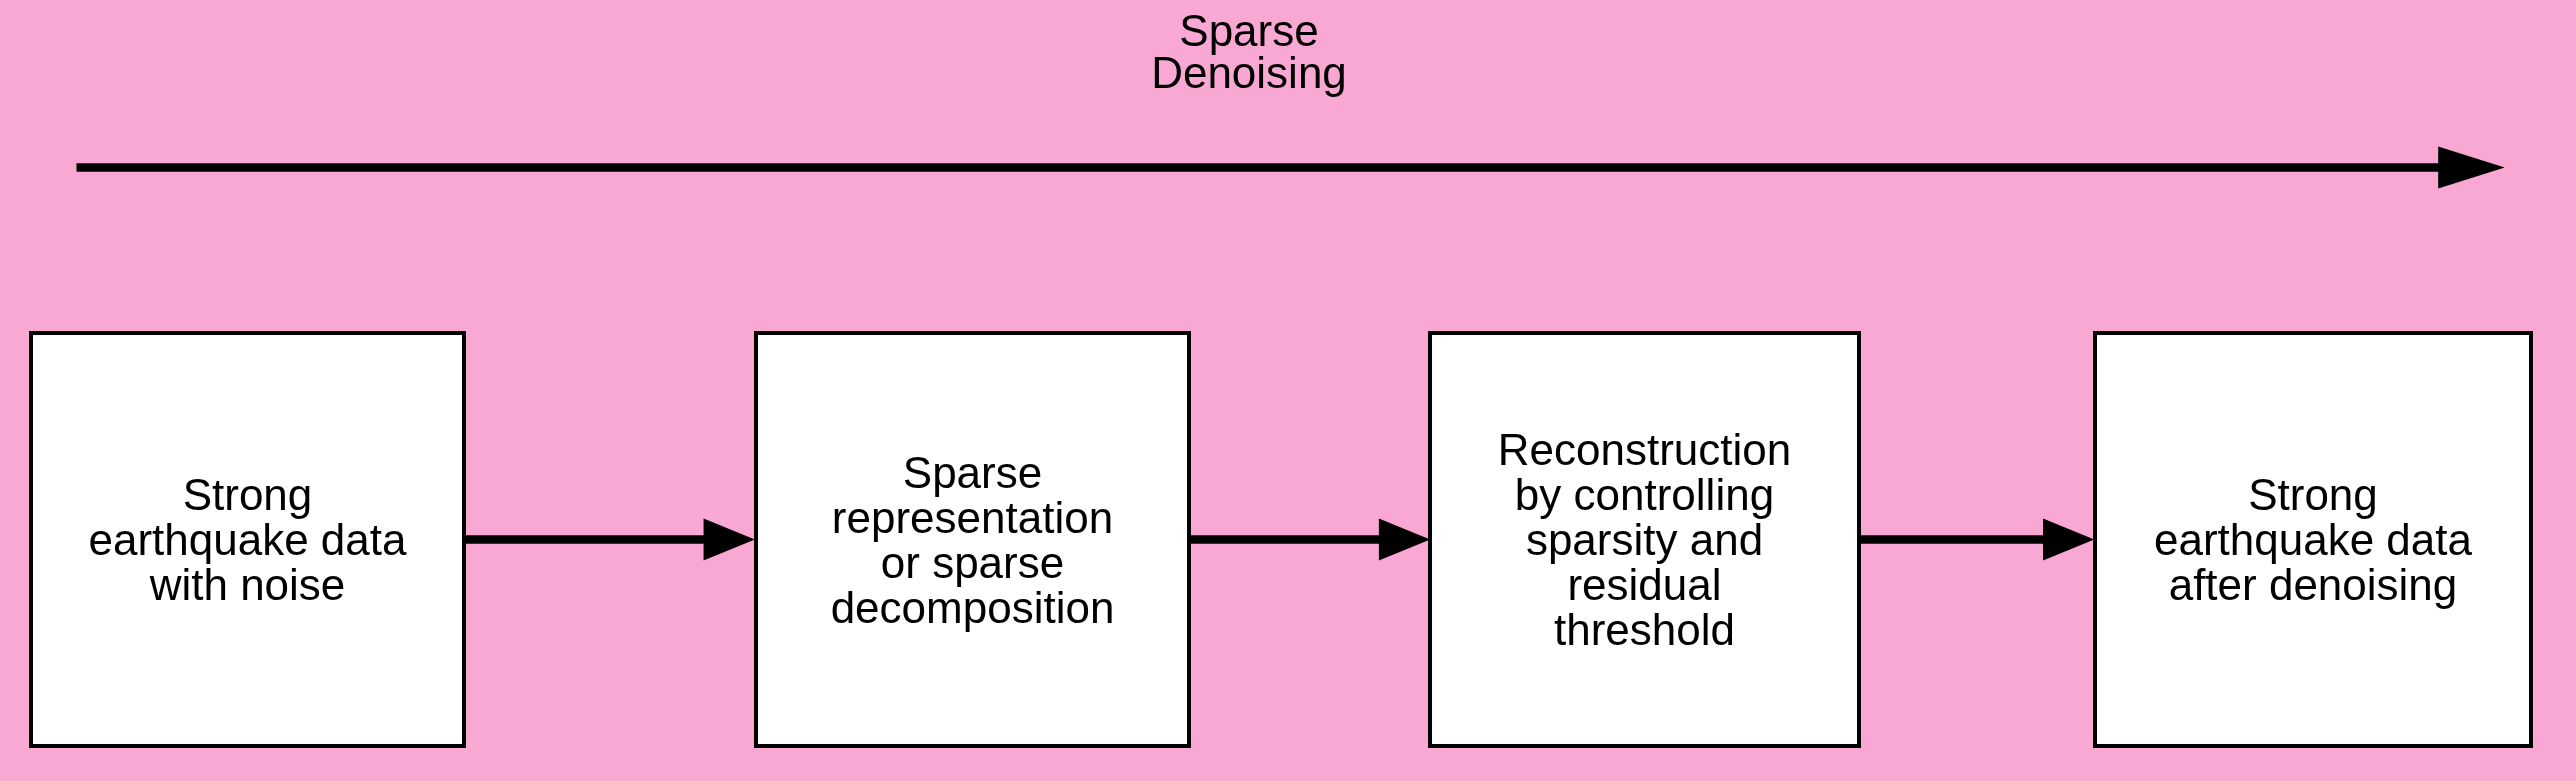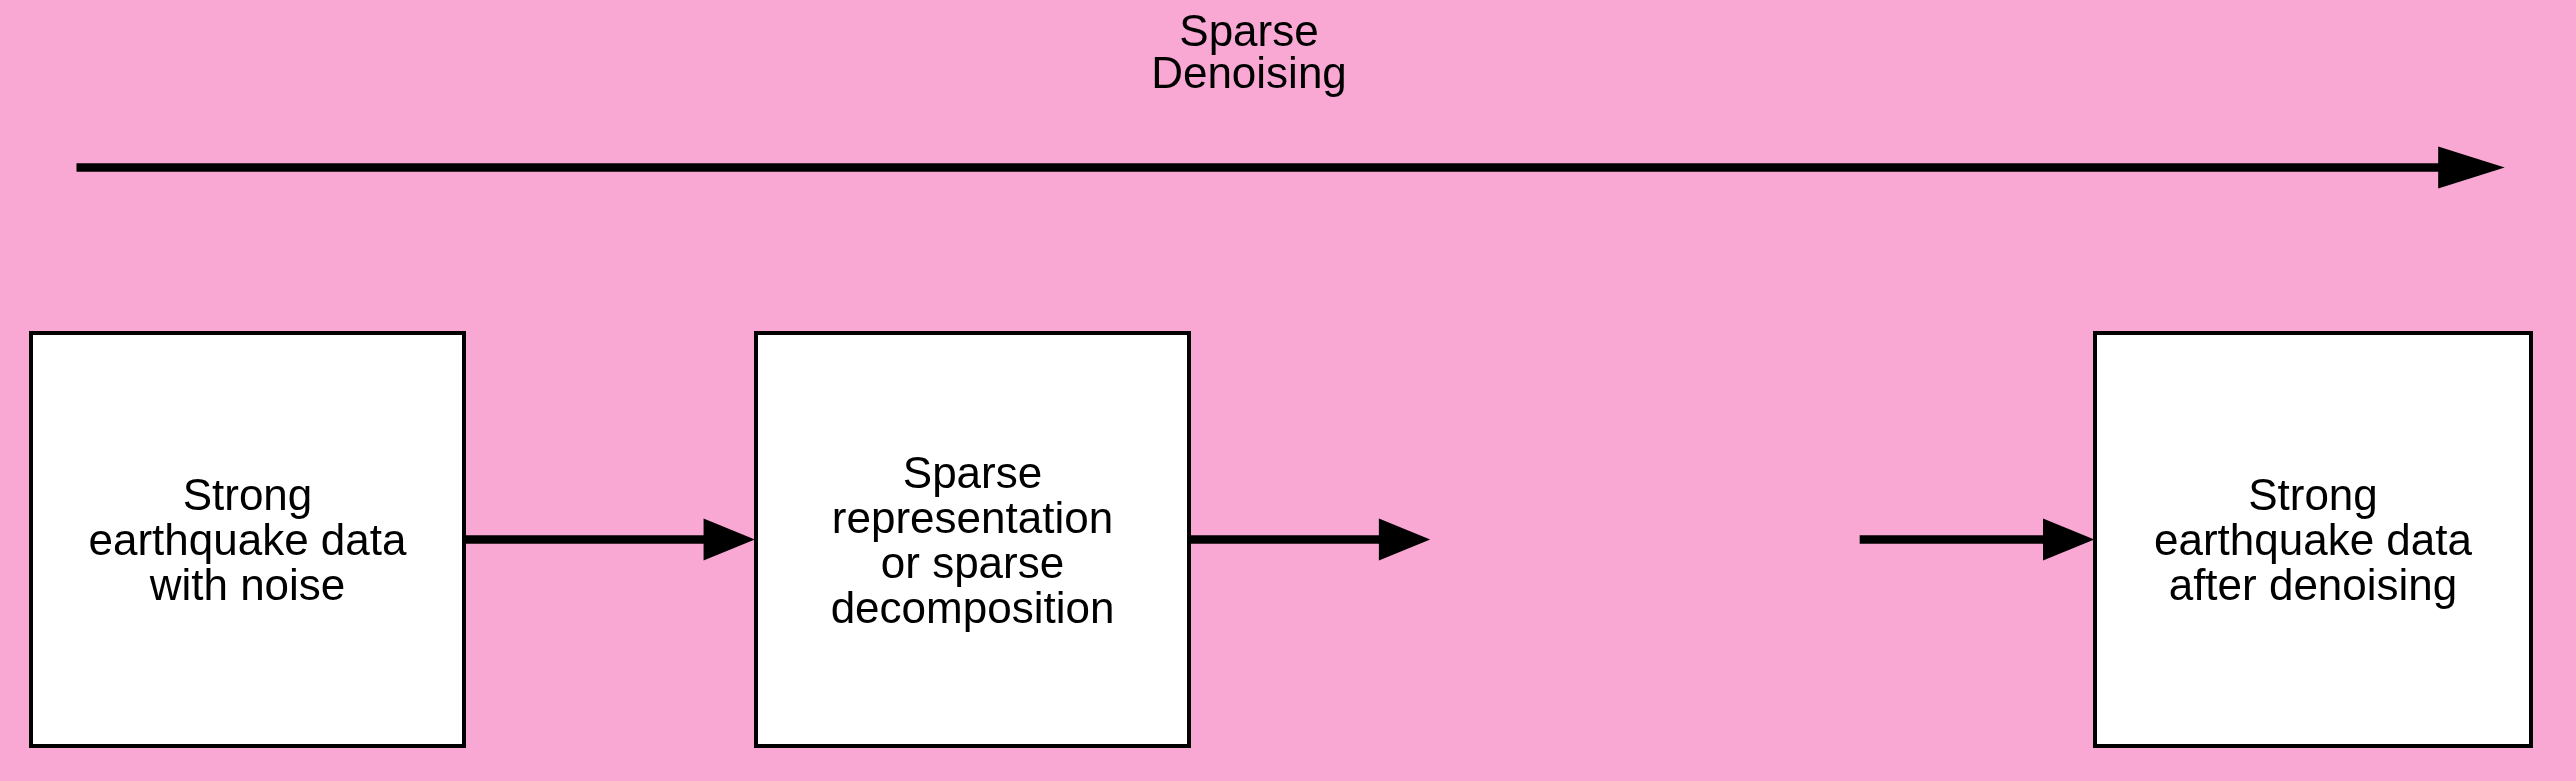--- a/index.html
+++ b/index.html
@@ -111,20 +111,27 @@
 decomposition</div>
   </div>
 
   <div class="connector" id="connector-2">
     <svg width="242" height="57" viewBox="0 0 253 60" xmlns="http://www.w3.org/2000/svg">
       <line x1="0" y1="30" x2="203" y2="30" stroke="#000000" stroke-width="9"></line>
       <polygon points="199,8 253,30 199,52" fill="#000000"></polygon>
     </svg>
   </div>
 
+  <div class="node-box" id="box-3">
+    <div class="node-label">Reconstruction
+by controlling
+sparsity and
+residual
+threshold</div>
+  </div>
 
   <div class="connector" id="connector-3">
     <svg width="236" height="57" viewBox="0 0 247 60" xmlns="http://www.w3.org/2000/svg">
       <line x1="0" y1="30" x2="197" y2="30" stroke="#000000" stroke-width="9"></line>
       <polygon points="193,8 247,30 193,52" fill="#000000"></polygon>
     </svg>
   </div>
 
   <div class="node-box" id="box-4">
     <div class="node-label">Strong

